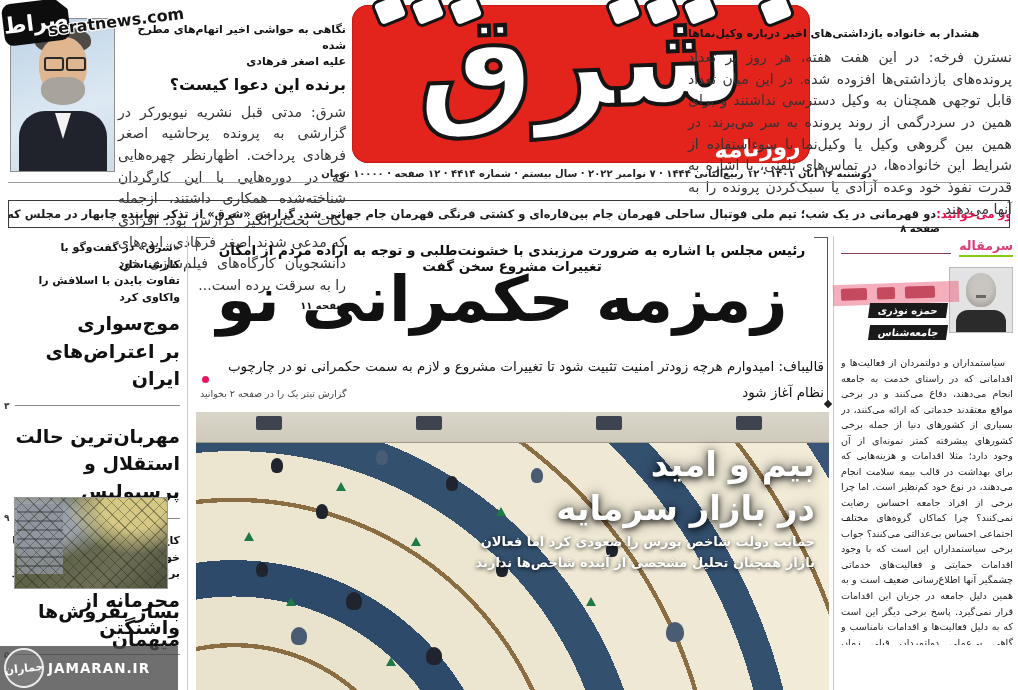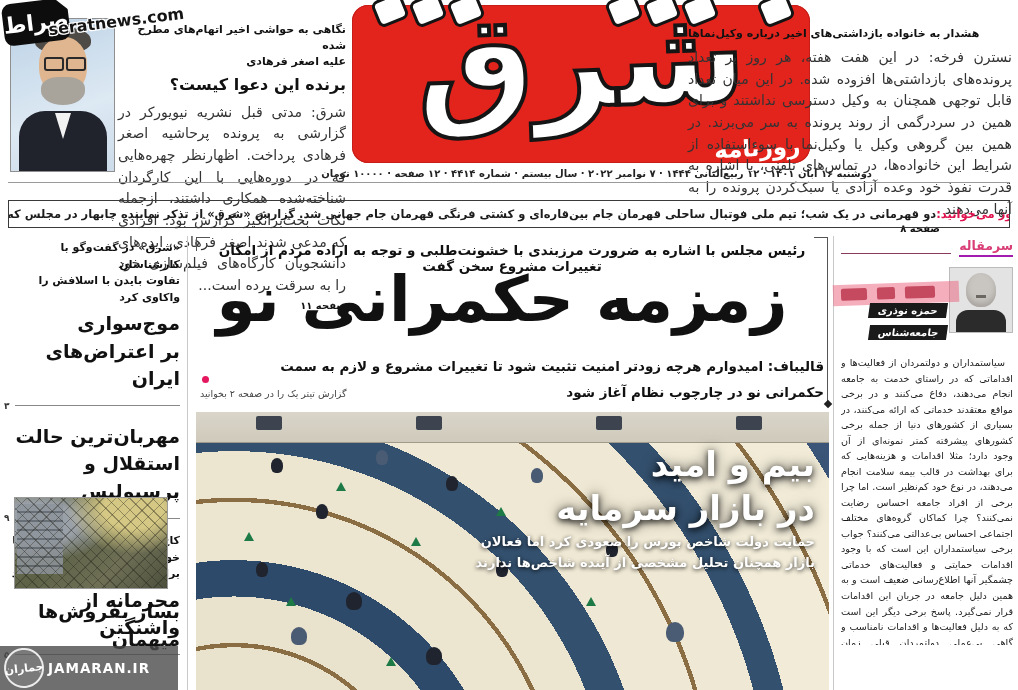--- a/index.html
+++ b/index.html
@@ -36,21 +36,21 @@
   .ticker .lbl{color:#e0134e;}
   .ticker .txt{color:#1c1c1c;}
   
   .vline{width:1px;background:#c9c9c9;}
   .corner{position:absolute;background:#555;}
   .diamond{width:6px;height:6px;background:#222;transform:rotate(45deg);}
   
   .lead-kicker{font-size:13.5px;font-weight:bold;text-align:center;}
   .lead-head{font-size:63px;font-weight:bold;text-align:center;letter-spacing:-1px;line-height:1.2;}
   .bullet-row{display:flex;flex-direction:row-reverse;align-items:center;gap:14px;
-              font-size:13.5px;font-weight:bold;line-height:1.9;}
+              font-size:13.5px;font-weight:normal;line-height:1.9;}
   .dot{width:7px;height:7px;border-radius:50%;background:#e5175e;flex:0 0 auto;}
   .lead-note{font-size:9.5px;color:#444;}
   
   .tradefloor{overflow:hidden;background:
       radial-gradient(circle at 6% 150%,
         #2e4a6b 0 17%, #e9e2cc 17% 25%, #8a6d42 25% 25.6%, #e9e2cc 25.6% 32%,
         #2e4a6b 32% 37%, #ece5d0 37% 45%, #8a6d42 45% 45.6%, #ece5d0 45.6% 52%,
         #33506e 52% 57%, #efe8d4 57% 66%, #8a6d42 66% 66.6%, #efe8d4 66.6% 74%,
         #33506e 74% 78%, #f1ebd8 78% 87%, #8a6d42 87% 87.6%, #f1ebd8 87.6% 95%,
         #3a5577 95% 100%);}
@@ -62,21 +62,21 @@
   .flag{position:absolute;width:0;height:0;border-left:5px solid transparent;
         border-right:5px solid transparent;border-bottom:9px solid #1d7a46;}
   .ph-title{font-size:34px;font-weight:bold;color:#fff;text-align:right;line-height:1.3;
         text-shadow:0 2px 6px rgba(0,0,0,.85),0 0 14px rgba(0,0,0,.6);}
   .ph-deck{font-size:13px;font-weight:bold;color:#fff;text-align:right;line-height:1.6;
         text-shadow:0 1px 4px rgba(0,0,0,.9);}
   
   .sec-row{display:flex;align-items:flex-end;gap:8px;}
   .sec-line{flex:1;height:1px;background:#8a3b5c;margin-bottom:3px;}
   .sec-word{color:#d93e76;font-size:12.5px;font-weight:bold;letter-spacing:5px;
-            border-bottom:2px solid #a21caf;padding-bottom:2px;}
+            border-bottom:2px solid #84cc16;padding-bottom:2px;}
   .ed-title{font-size:20px;font-weight:bold;text-align:right;}
   .ed-photo{position:absolute;right:0;top:0;width:62px;height:64px;background:#e3e3e3;
             border:1px solid #bbb;overflow:hidden;}
   .ed-head{position:absolute;left:16px;top:5px;width:30px;height:34px;background:#c9c6c2;
             border-radius:50% 50% 45% 45%;box-shadow:inset 0 -4px 6px #a8a39e;}
   .ed-suit{position:absolute;left:6px;bottom:-4px;width:50px;height:26px;background:#2b2b2b;
             border-radius:12px 12px 0 0;}
   .ed-mus{position:absolute;left:26px;top:27px;width:10px;height:3px;background:#6d6761;}
   .stamp{position:absolute;left:-8px;top:16px;width:126px;height:21px;
          background:rgba(236,93,121,.5);transform:rotate(-2deg);}

